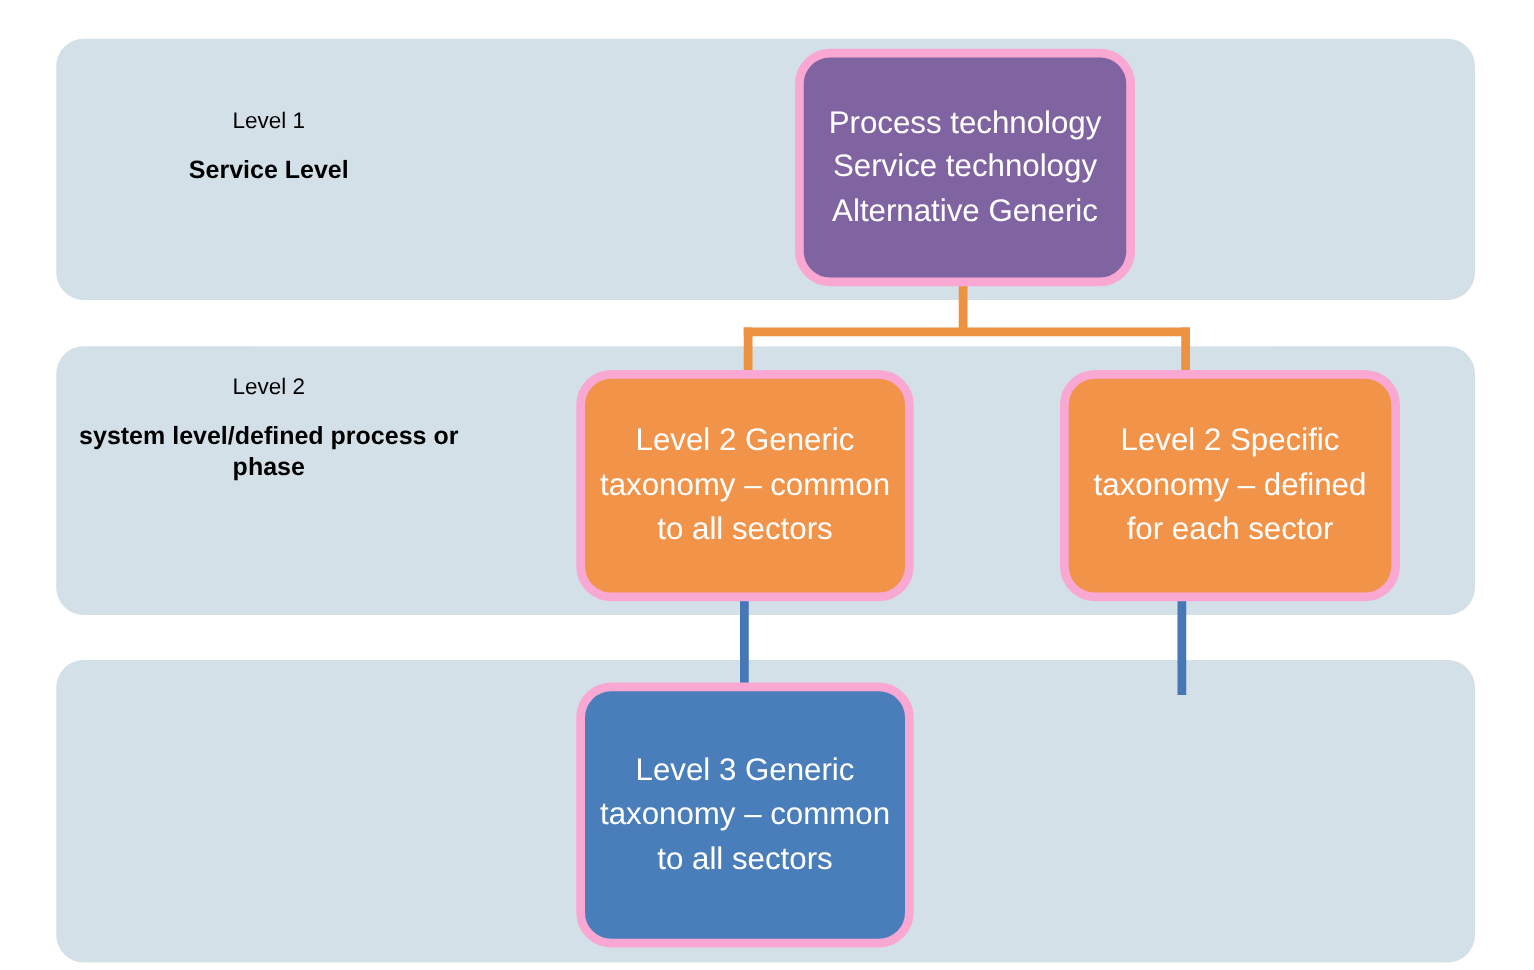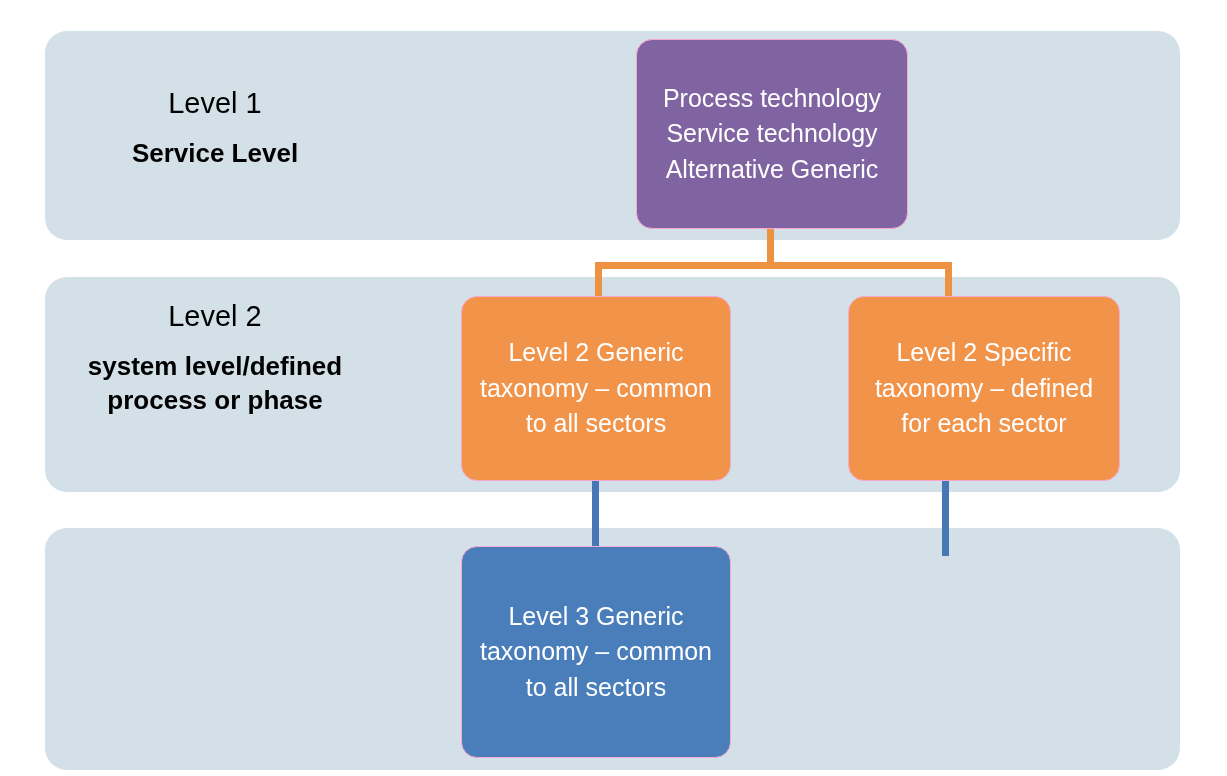--- a/index.html
+++ b/index.html
@@ -33,27 +33,27 @@
   
   .band-caption {
     position: absolute;
     left: 60px;
     width: 310px;
     text-align: center;
     color: #000000;
     z-index: 5;
   }
   .band-caption .lvl {
-    font-size: 29px;
+    font-size: 18px;
     line-height: 1.25;
     font-weight: 400;
     white-space: nowrap;
   }
   .band-caption .desc {
-    font-size: 26px;
+    font-size: 20px;
     font-weight: bold;
     line-height: 1.28;
     margin-top: 16px;
   }
   #caption-1 { top: 85px; }
   #caption-2 { top: 298px; text-align: center; }
   #caption-3 { top: 548px; }
 
   
   .connector {
@@ -73,22 +73,22 @@
   #conn-drop-l    { left: 595px; top: 262px;  height: 45px; }
   #conn-drop-r    { left: 945px; top: 262px;  height: 45px; }
   
   #conn-l2l3-left  { left: 592px; top: 470px; height: 86px; }
   #conn-l2l3-right { left: 942px; top: 470px; height: 86px; }
 
   
   .node {
     position: absolute;
     box-sizing: border-box;
-    border: 1px solid #f9a8d4;
-    border-radius: 16px;
+    border: 7px solid #f9a8d4;
+    border-radius: 28px;
     color: #ffffff;
     display: flex;
     align-items: center;
     justify-content: center;
     text-align: center;
     font-size: 25px;
     line-height: 1.42;
     z-index: 10;
   }
   .node .txt { width: 100%; padding: 0 10px; }

